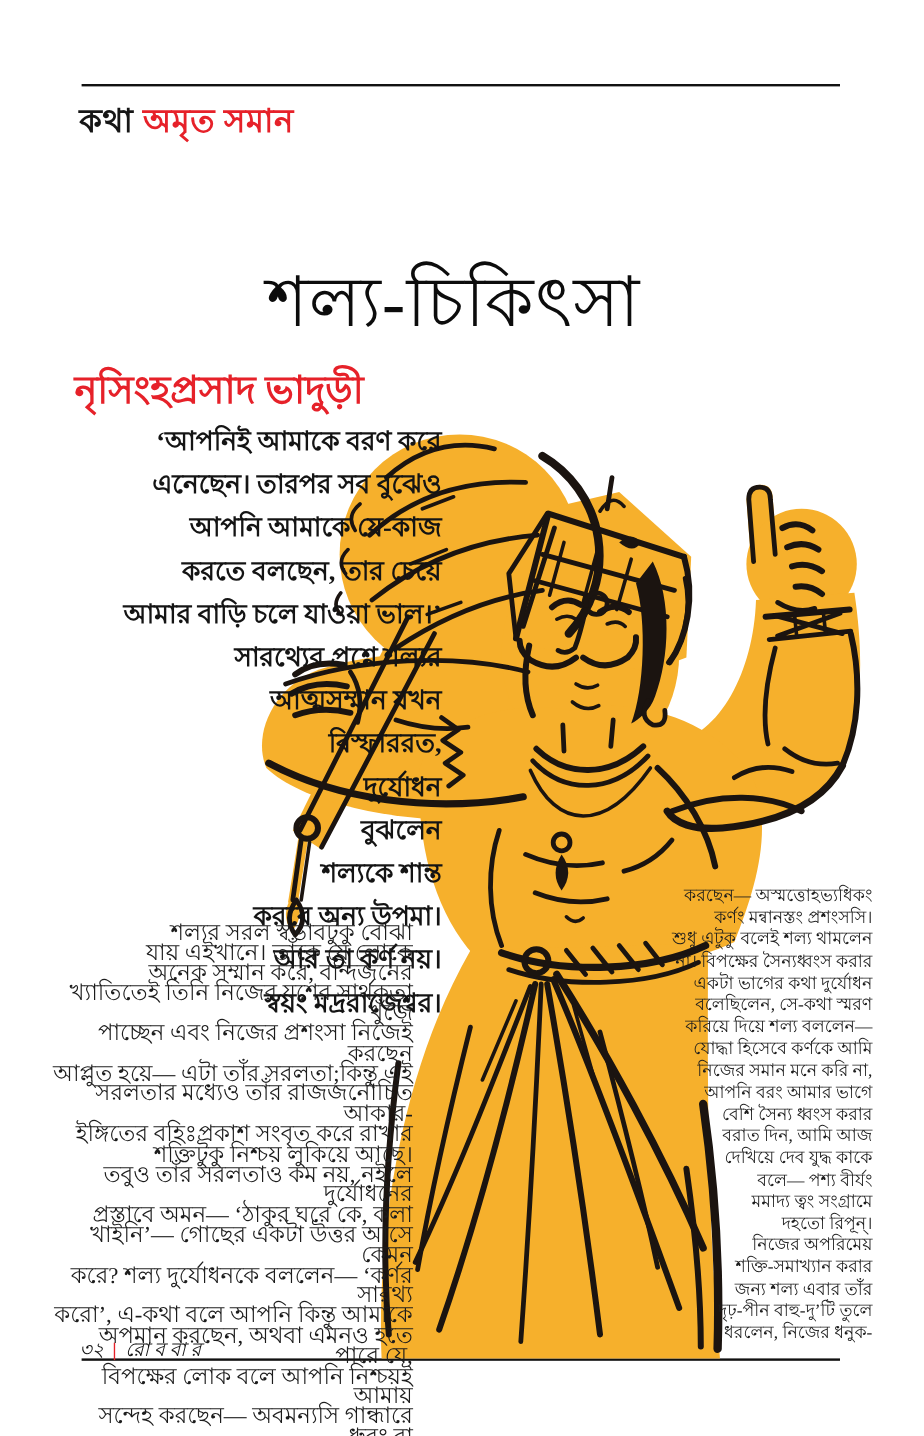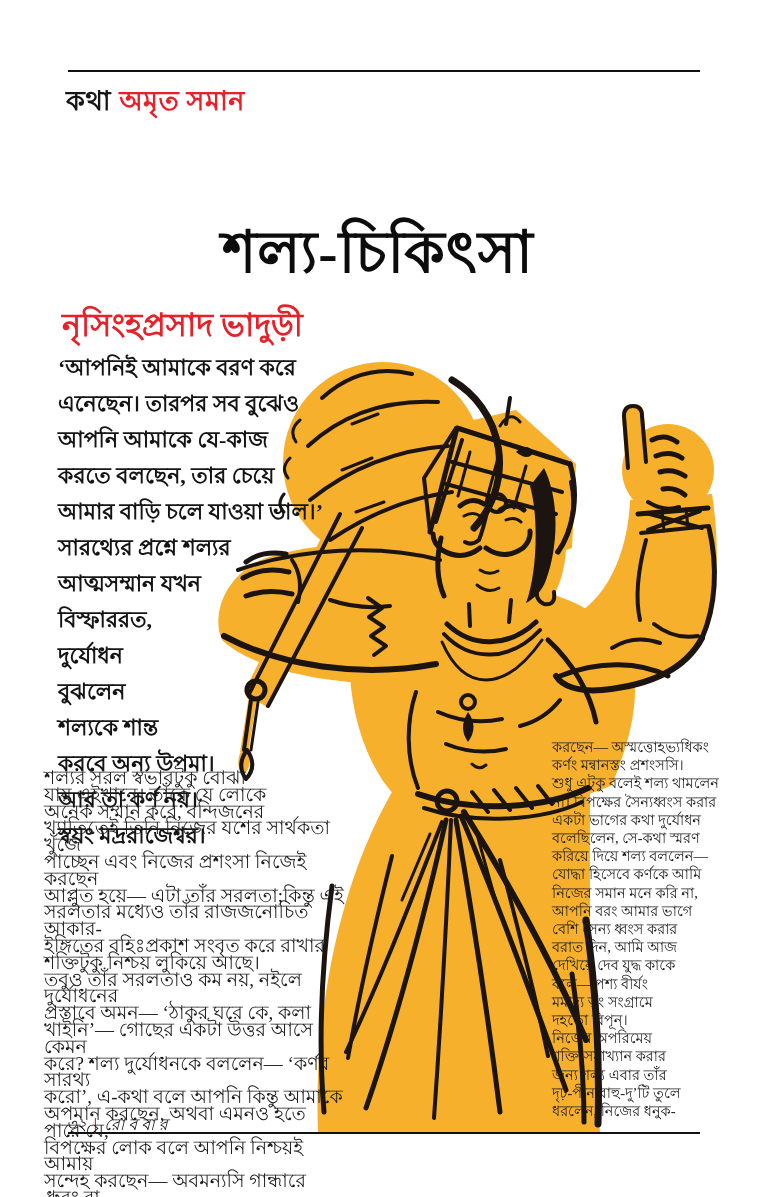--- a/index.html
+++ b/index.html
@@ -11,32 +11,33 @@
   }
   html,body{margin:0;padding:0;background:#dddddd;}
   .page{
     position:relative;
     width:770px;height:1197px;
     margin:0 auto;
     background:var(--bg);
     overflow:hidden;
     font-family:"Liberation Serif","DejaVu Serif",serif;
     color:#161616;
+    text-align:right;
   }
   .rule{position:absolute;background:#111;height:2px;}
   .rule.top{left:68px;top:70px;width:632px;}
   .rule.bottom{left:68px;top:1132px;width:632px;}
   .kicker{
     position:absolute;left:66px;top:80px;
     font-size:27px;font-weight:700;letter-spacing:.5px;
   }
   .kicker .red{color:var(--red);margin-left:8px;}
   .title{
     position:absolute;left:222px;top:208px;margin:0;
-    font-size:58px;font-weight:700;color:#0c0c0c;
+    font-size:58px;font-weight:400;color:#0c0c0c;
     letter-spacing:1px;white-space:nowrap;
   }
   .author{
     position:absolute;left:62px;top:300px;
     font-size:32px;font-weight:700;color:var(--red);
   }
   .lines{white-space:pre-line;}
   .pullquote{
     position:absolute;left:58px;top:350px;width:310px;
     font-size:22px;font-weight:700;line-height:36px;color:#141414;

